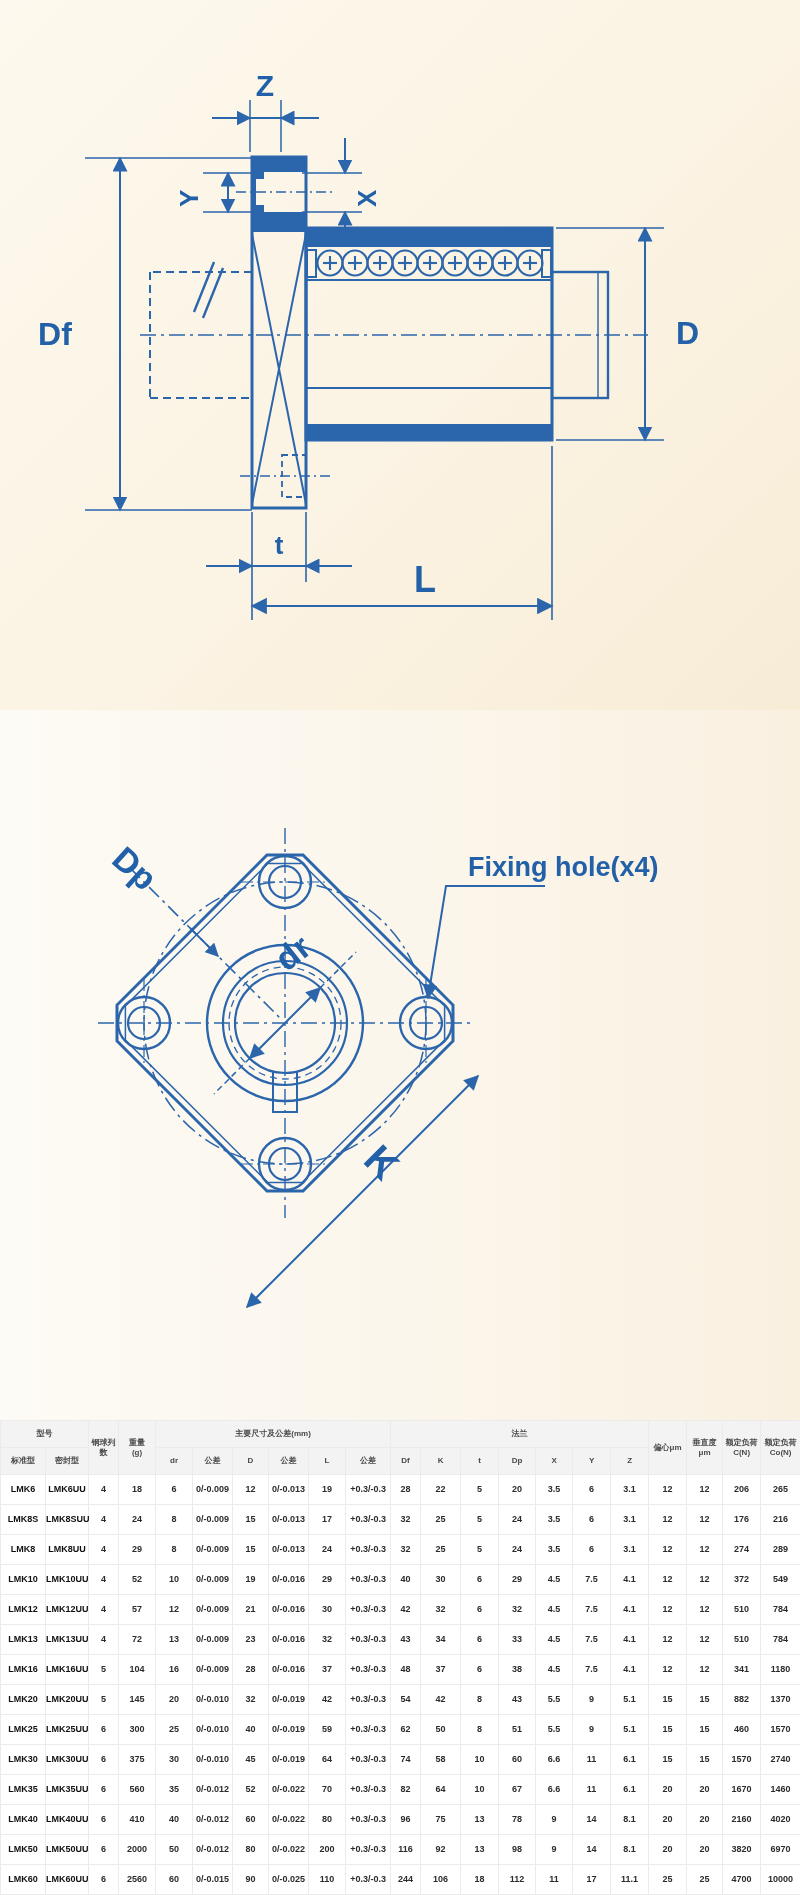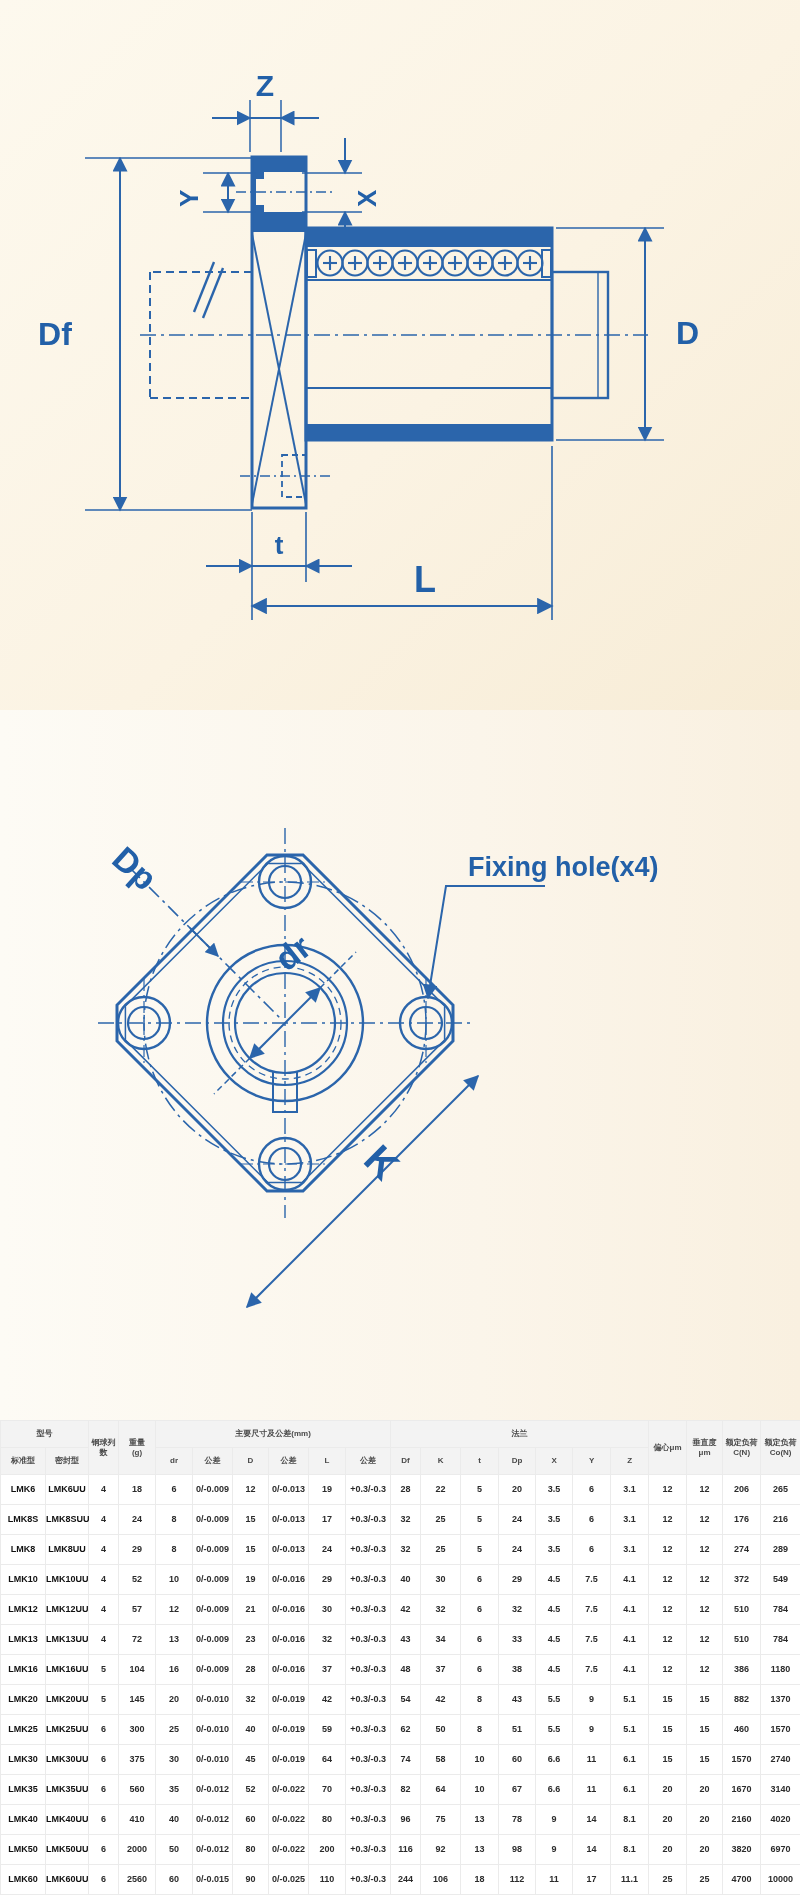--- a/index.html
+++ b/index.html
@@ -424,21 +424,21 @@
           <td>+0.3/-0.3</td>
           <td>48</td>
           <td>37</td>
           <td>6</td>
           <td>38</td>
           <td>4.5</td>
           <td>7.5</td>
           <td>4.1</td>
           <td>12</td>
           <td>12</td>
-          <td>386</td>
+          <td>341</td>
           <td>1180</td>
         </tr>
         <tr>
           <td class="model">LMK20</td>
           <td class="model">LMK20UU</td>
           <td>5</td>
           <td>145</td>
           <td>20</td>
           <td>0/-0.010</td>
           <td>32</td>
@@ -517,21 +517,21 @@
           <td>82</td>
           <td>64</td>
           <td>10</td>
           <td>67</td>
           <td>6.6</td>
           <td>11</td>
           <td>6.1</td>
           <td>20</td>
           <td>20</td>
           <td>1670</td>
-          <td>3140</td>
+          <td>1460</td>
         </tr>
         <tr>
           <td class="model">LMK40</td>
           <td class="model">LMK40UU</td>
           <td>6</td>
           <td>410</td>
           <td>40</td>
           <td>0/-0.012</td>
           <td>60</td>
           <td>0/-0.022</td>

